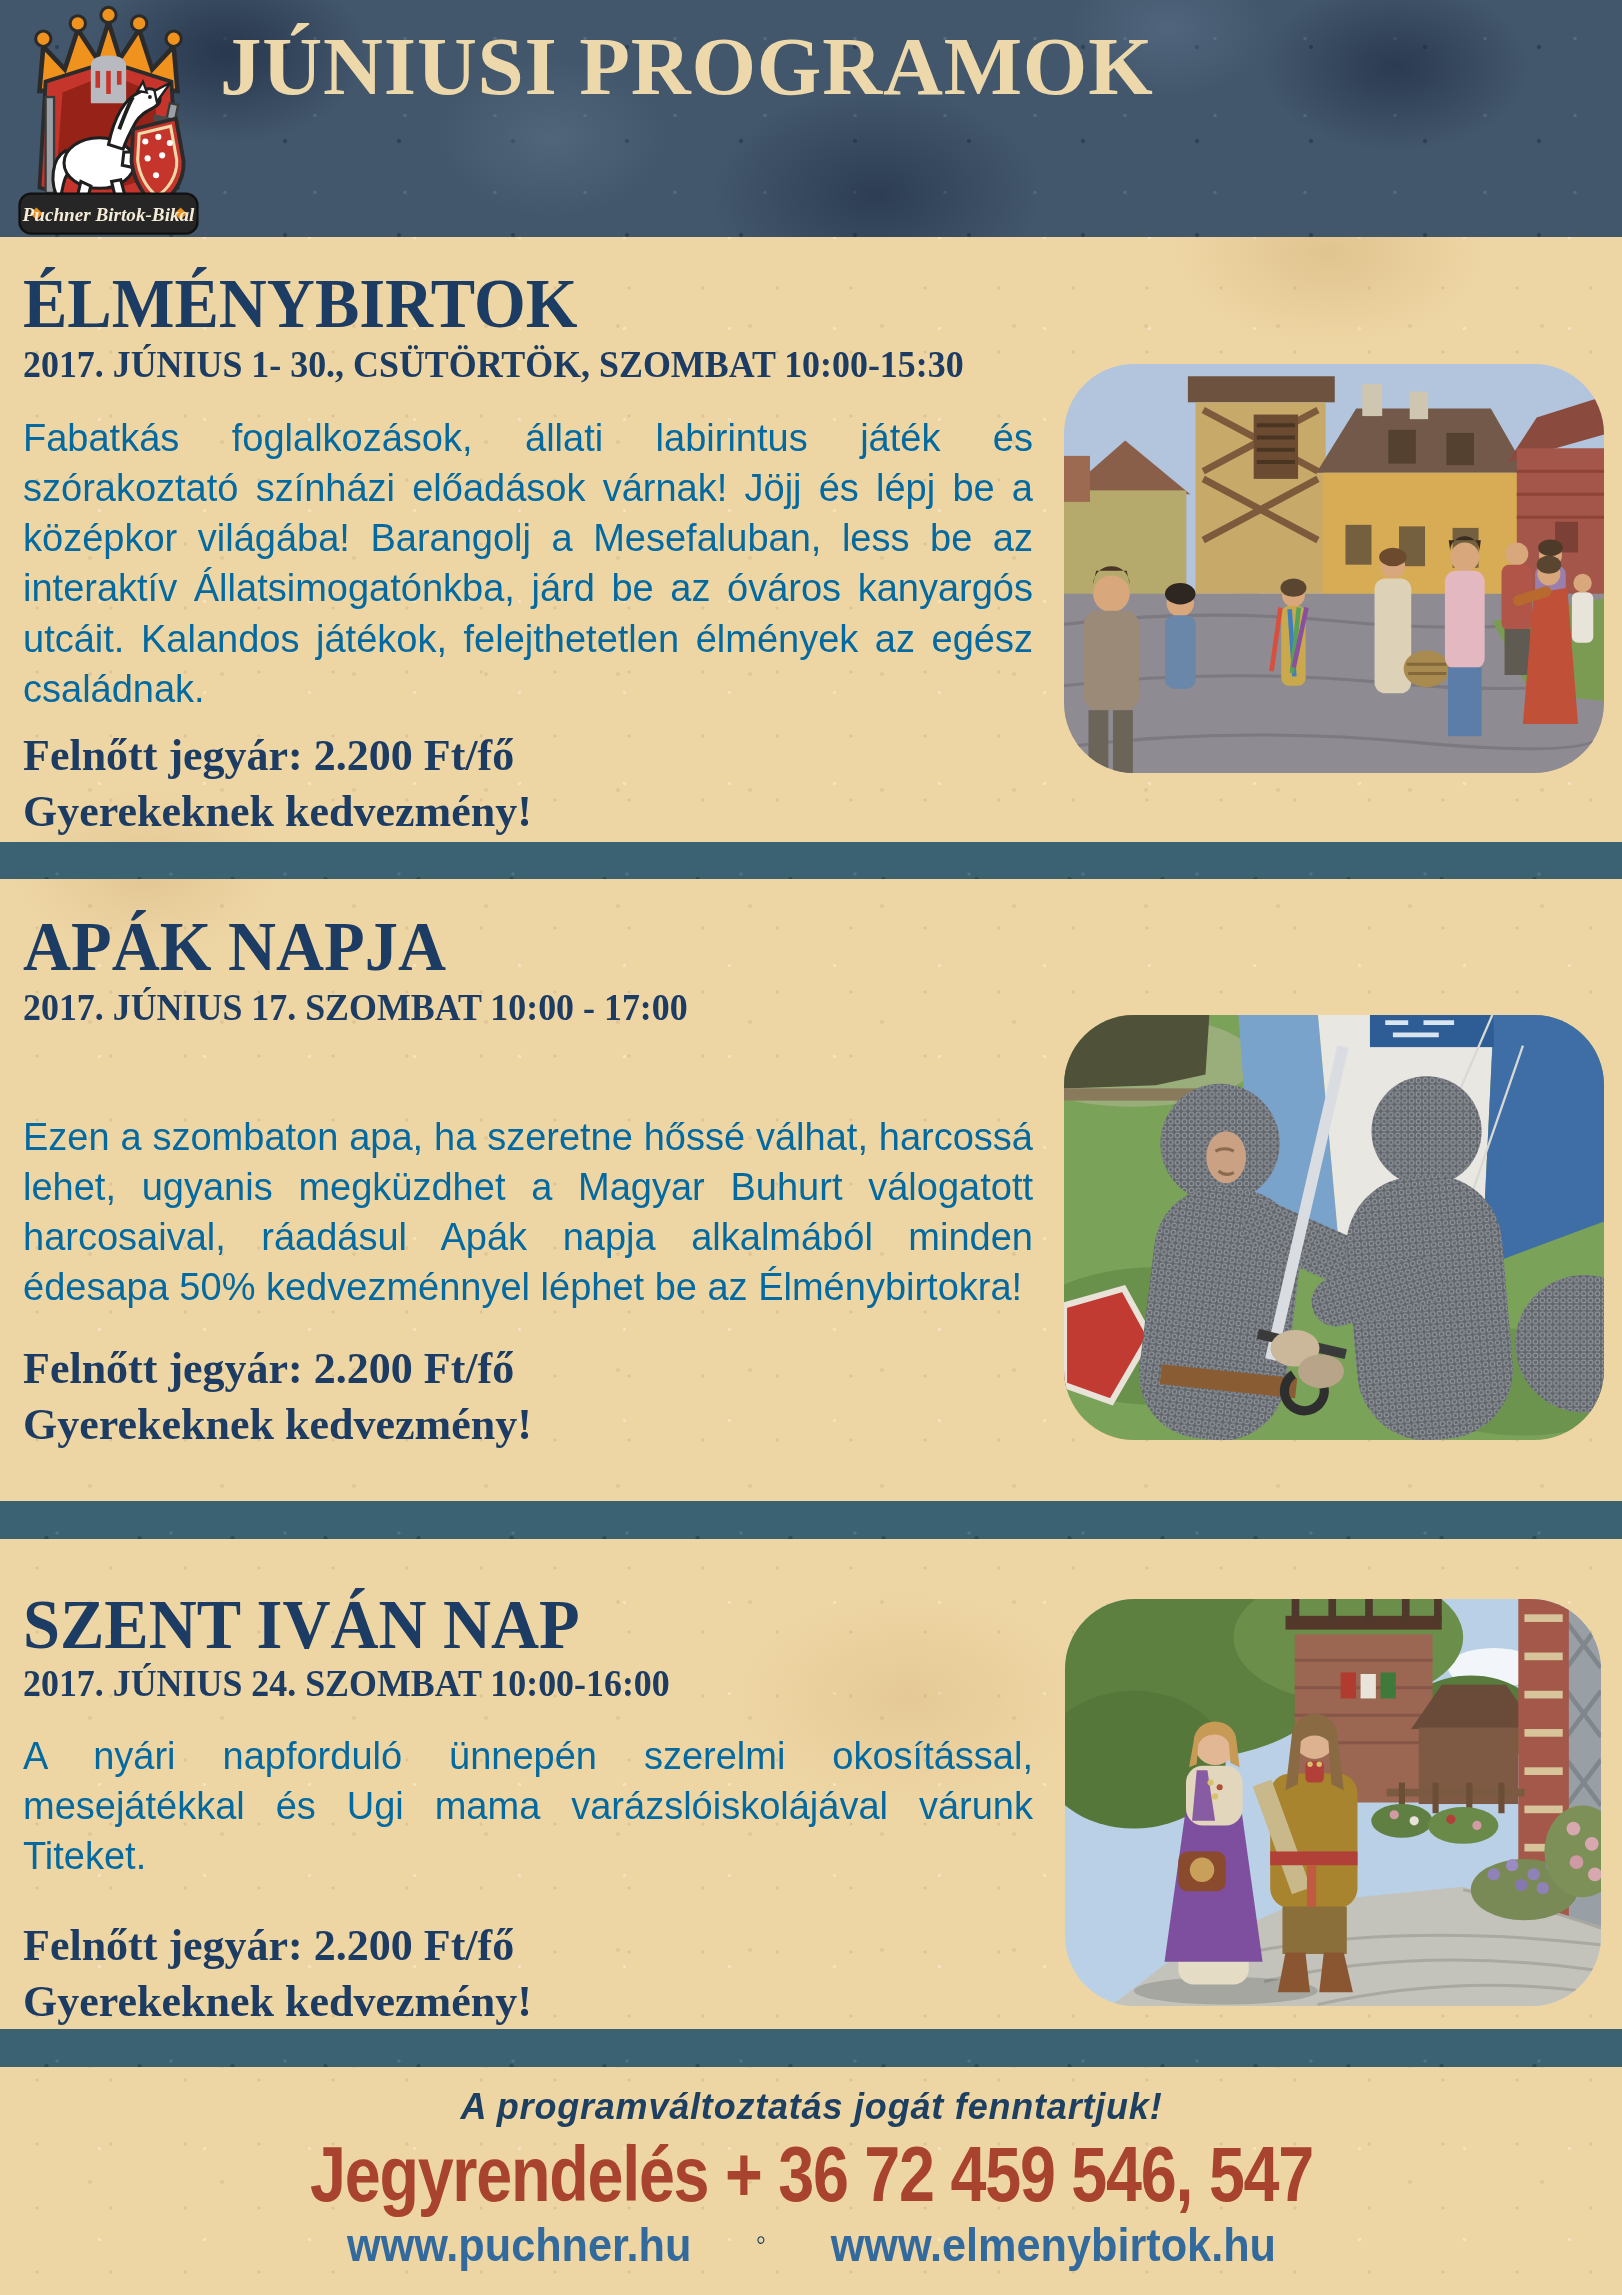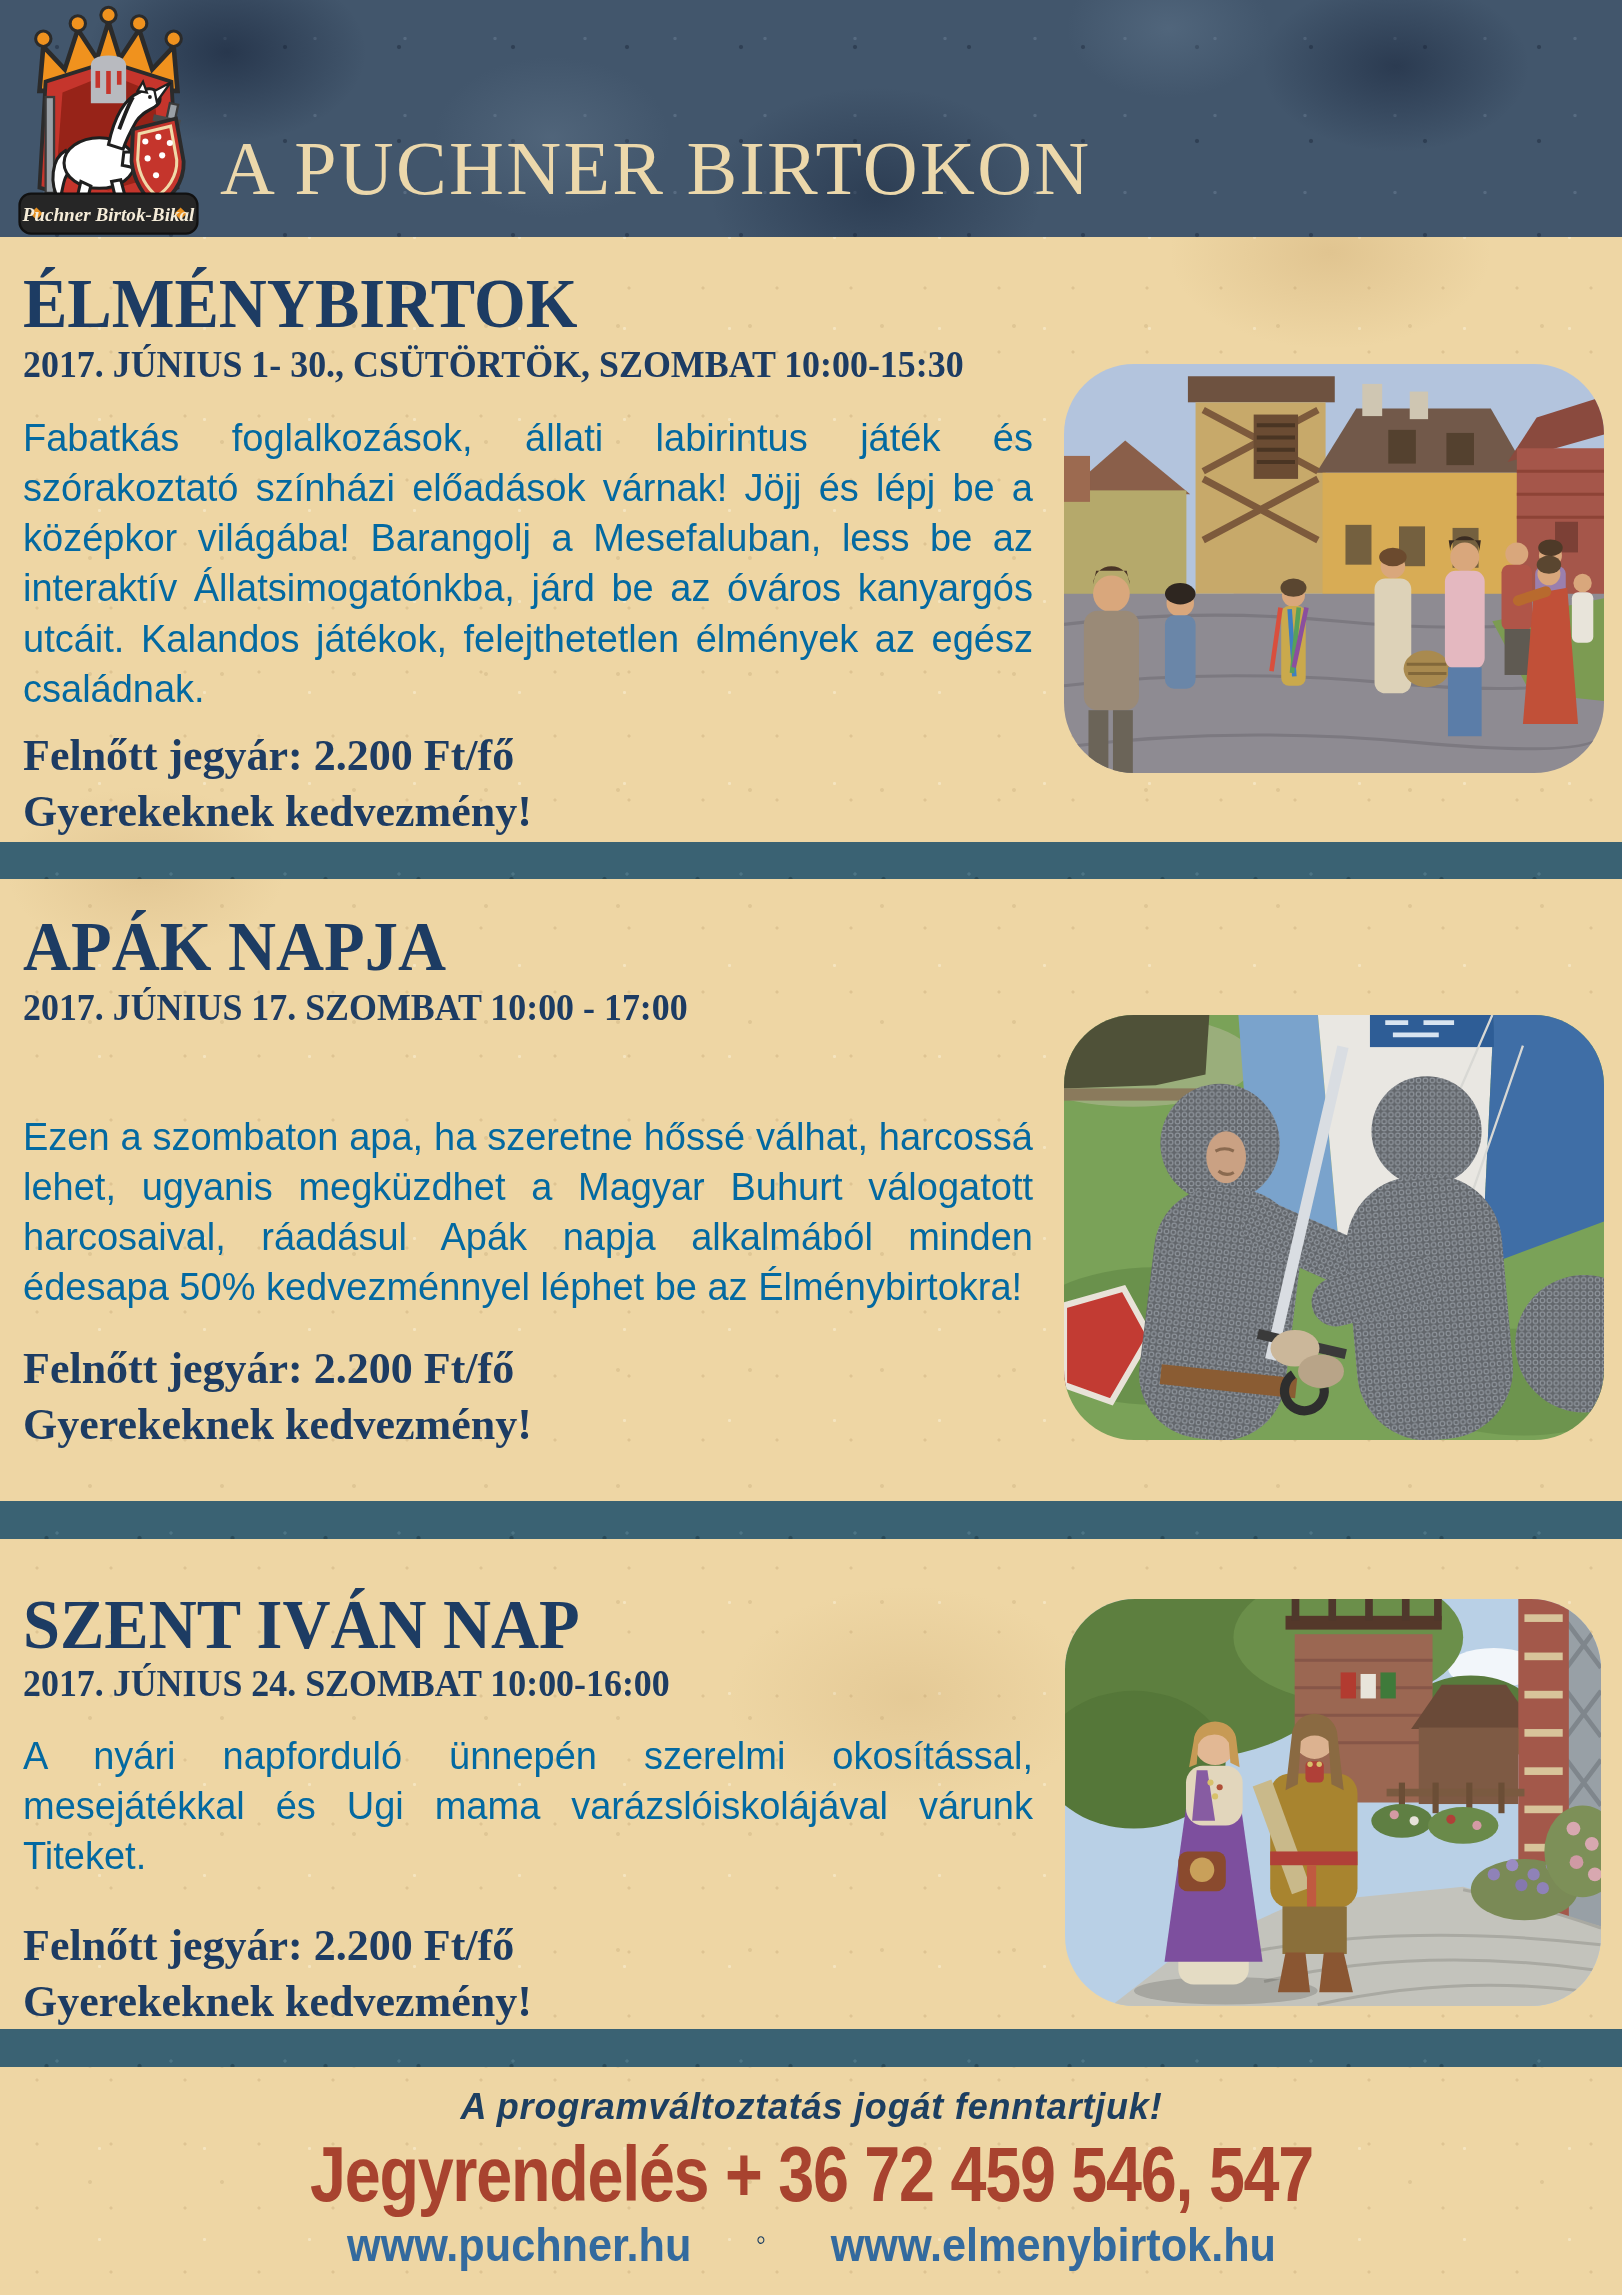--- a/index.html
+++ b/index.html
@@ -150,21 +150,21 @@
       </g>
 
       <g>
         <rect x="2" y="246" width="232" height="52" rx="15" fill="#262626" stroke="#111111" stroke-width="3"></rect>
         <polygon points="16,272 24,264 32,272 24,280" fill="#e89020"></polygon>
         <polygon points="204,272 212,264 220,272 212,280" fill="#e89020"></polygon>
         <text x="118" y="282" text-anchor="middle" font-family="Liberation Serif,serif" font-style="italic" font-weight="bold" font-size="25" fill="#f5ecd8">Puchner Birtok-Bikal</text>
       </g>
     </svg>
   </div>
-  <div class="title-line2">A PUCHNER BIRTOKON</div>
+  <div class="title-line1">JÚNIUSI PROGRAMOK</div>
 </div>
 
 <div class="section-title" style="top:269px;">ÉLMÉNYBIRTOK</div>
 <div class="section-date" style="top:346px;">2017. JÚNIUS 1- 30., CSÜTÖRTÖK, SZOMBAT 10:00-15:30</div>
 <div class="section-body" style="top:413px;">Fabatkás foglalkozások, állati labirintus játék és szórakoztató színházi előadások várnak! Jöjj és lépj be a középkor világába! Barangolj a Mesefaluban, less be az interaktív Állatsimogatónkba, járd be az óváros kanyargós utcáit. Kalandos játékok, felejthetetlen élmények az egész családnak.</div>
 <div class="price-block" style="top:728px;">
   <span class="price-line">Felnőtt jegyár: 2.200 Ft/fő</span>
   <span class="price-line">Gyerekeknek kedvezmény!</span>
 </div>
 <div class="photo" style="left:1064px;top:364px;width:540px;height:409px;">

